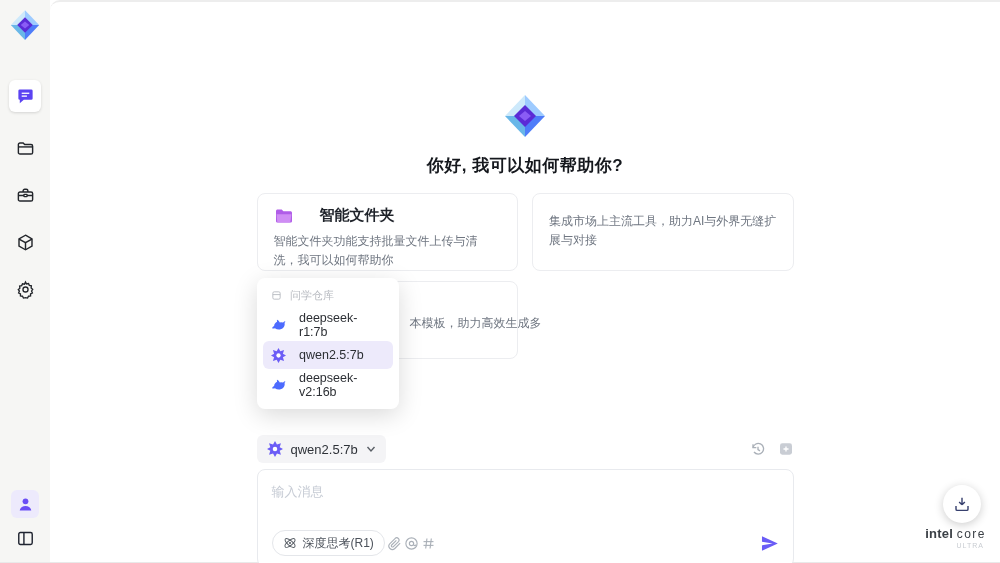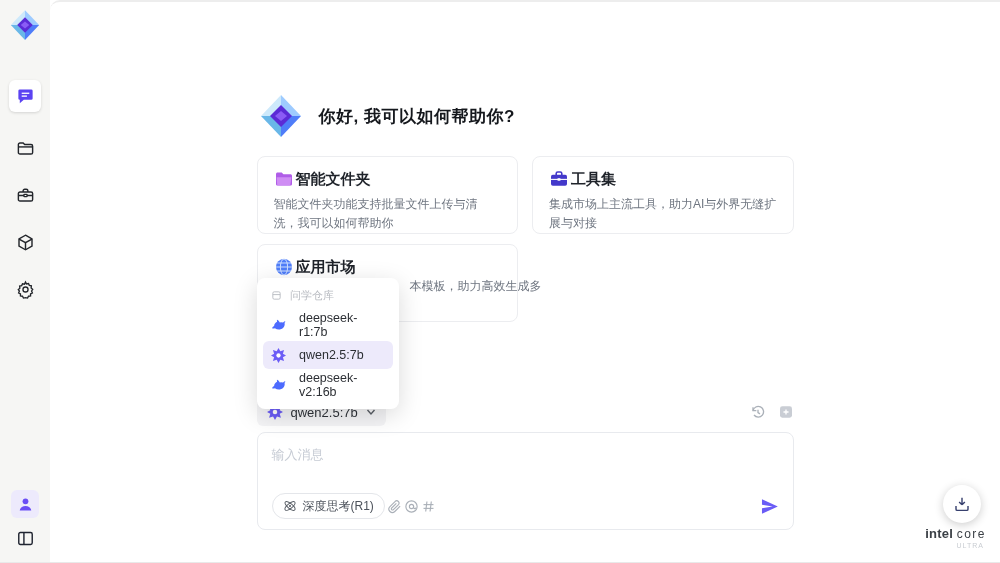--- a/index.html
+++ b/index.html
@@ -20,28 +20,28 @@
   .nav-ic svg { width:19px; height:19px; }
   .side-bottom { margin-top:auto; display:flex; flex-direction:column; align-items:center; gap:10px; }
   .user-tile { width:28px; height:28px; border-radius:6px; background:#edeafc;
     display:flex; align-items:center; justify-content:center; cursor:pointer; }
 
   
   .main { flex:1; position:relative; background:#fff; border-top:2px solid #ededed;
     border-radius:10px 0 0 0; }
   .content { width:537px; margin:0 auto; padding-top:90px; }
 
-  .greeting { display:flex; align-items:center; gap:14px; margin-bottom:16px; }
+  .greeting { display:flex; align-items:center; gap:14px; margin-bottom:16px;flex-direction:column; }
   .greet-logo { width:48px; height:48px; }
   .greet-title { font-size:17px; font-weight:700; color:#15181d; letter-spacing:.5px; }
 
   .cards { display:grid; grid-template-columns:1fr 1fr; gap:10px 14px; }
   .card { border:1px solid #ecedf0; border-radius:8px; background:#fff;
     height:78px; padding:12px 16px; position:relative; cursor:pointer; }
-  .card-head { display:flex; align-items:center; gap:2px; }
+  .card-head { display:flex; gap:26px; }
   .card-ic { width:20px; height:20px; display:flex; align-items:center; justify-content:center; }
   .card-title { font-size:15px; font-weight:700; color:#1f232a; }
   .card-desc { margin-top:6px; font-size:12px; color:#6f7681; line-height:1.55; }
   .card-desc.offset { position:absolute; left:152px; top:32px; white-space:nowrap; margin-top:0; }
 
   .model-row { margin-top:76px; display:flex; align-items:center; justify-content:space-between; }
   .model-pill { display:inline-flex; align-items:center; gap:8px; background:#f4f4f6;
     border-radius:6px; height:28px; padding:0 10px; font-size:13px; color:#2e3238; cursor:pointer; }
   .row-icons { display:flex; align-items:center; gap:12px; }
   .gray-ic { color:#aab0b8; cursor:pointer; display:flex; }
@@ -174,31 +174,20 @@
                 <path fill="#b05de8" d="M2 5c0-.9.7-1.6 1.6-1.6h4.1L9.4 5.2h7C17.3 5.2 18 5.9 18 6.8V15c0 .9-.7 1.6-1.6 1.6H3.6C2.7 16.6 2 15.9 2 15z"></path>
                 <path fill="#cf8df4" d="M2.6 8.2h14.8l-1 7.2c-.1.7-.7 1.2-1.4 1.2H4.6c-.7 0-1.3-.5-1.4-1.2z"></path>
               </svg>
             </div>
             <div class="card-title">智能文件夹</div>
           </div>
           <div class="card-desc">智能文件夹功能支持批量文件上传与清洗，我可以如何帮助你</div>
         </div>
 
         <div class="card">
-          <div class="card-head">
-            <div class="card-ic">
-              <svg width="20" height="20" viewBox="0 0 20 20">
-                <path d="M7.2 6V4.6c0-.9.7-1.6 1.6-1.6h2.4c.9 0 1.6.7 1.6 1.6V6" fill="none" stroke="#4338ca" stroke-width="1.6"></path>
-                <rect x="2" y="5.8" width="16" height="11" rx="1.8" fill="#4338ca"></rect>
-                <line x1="2" y1="10.4" x2="18" y2="10.4" stroke="#fff" stroke-width="1.1"></line>
-                <rect x="8.4" y="9.3" width="3.2" height="2.4" rx=".6" fill="#fff"></rect>
-              </svg>
-            </div>
-            <div class="card-title">工具集</div>
-          </div>
           <div class="card-desc">集成市场上主流工具，助力AI与外界无缝扩展与对接</div>
         </div>
 
         <div class="card">
           <div class="card-head">
             <div class="card-ic">
               <svg width="20" height="20" viewBox="0 0 20 20">
                 <circle cx="10" cy="10" r="8" fill="#4f7df9"></circle>
                 <ellipse cx="10" cy="10" rx="3.6" ry="8" fill="none" stroke="#cfe0ff" stroke-width="1"></ellipse>
                 <line x1="2" y1="10" x2="18" y2="10" stroke="#cfe0ff" stroke-width="1"></line>

